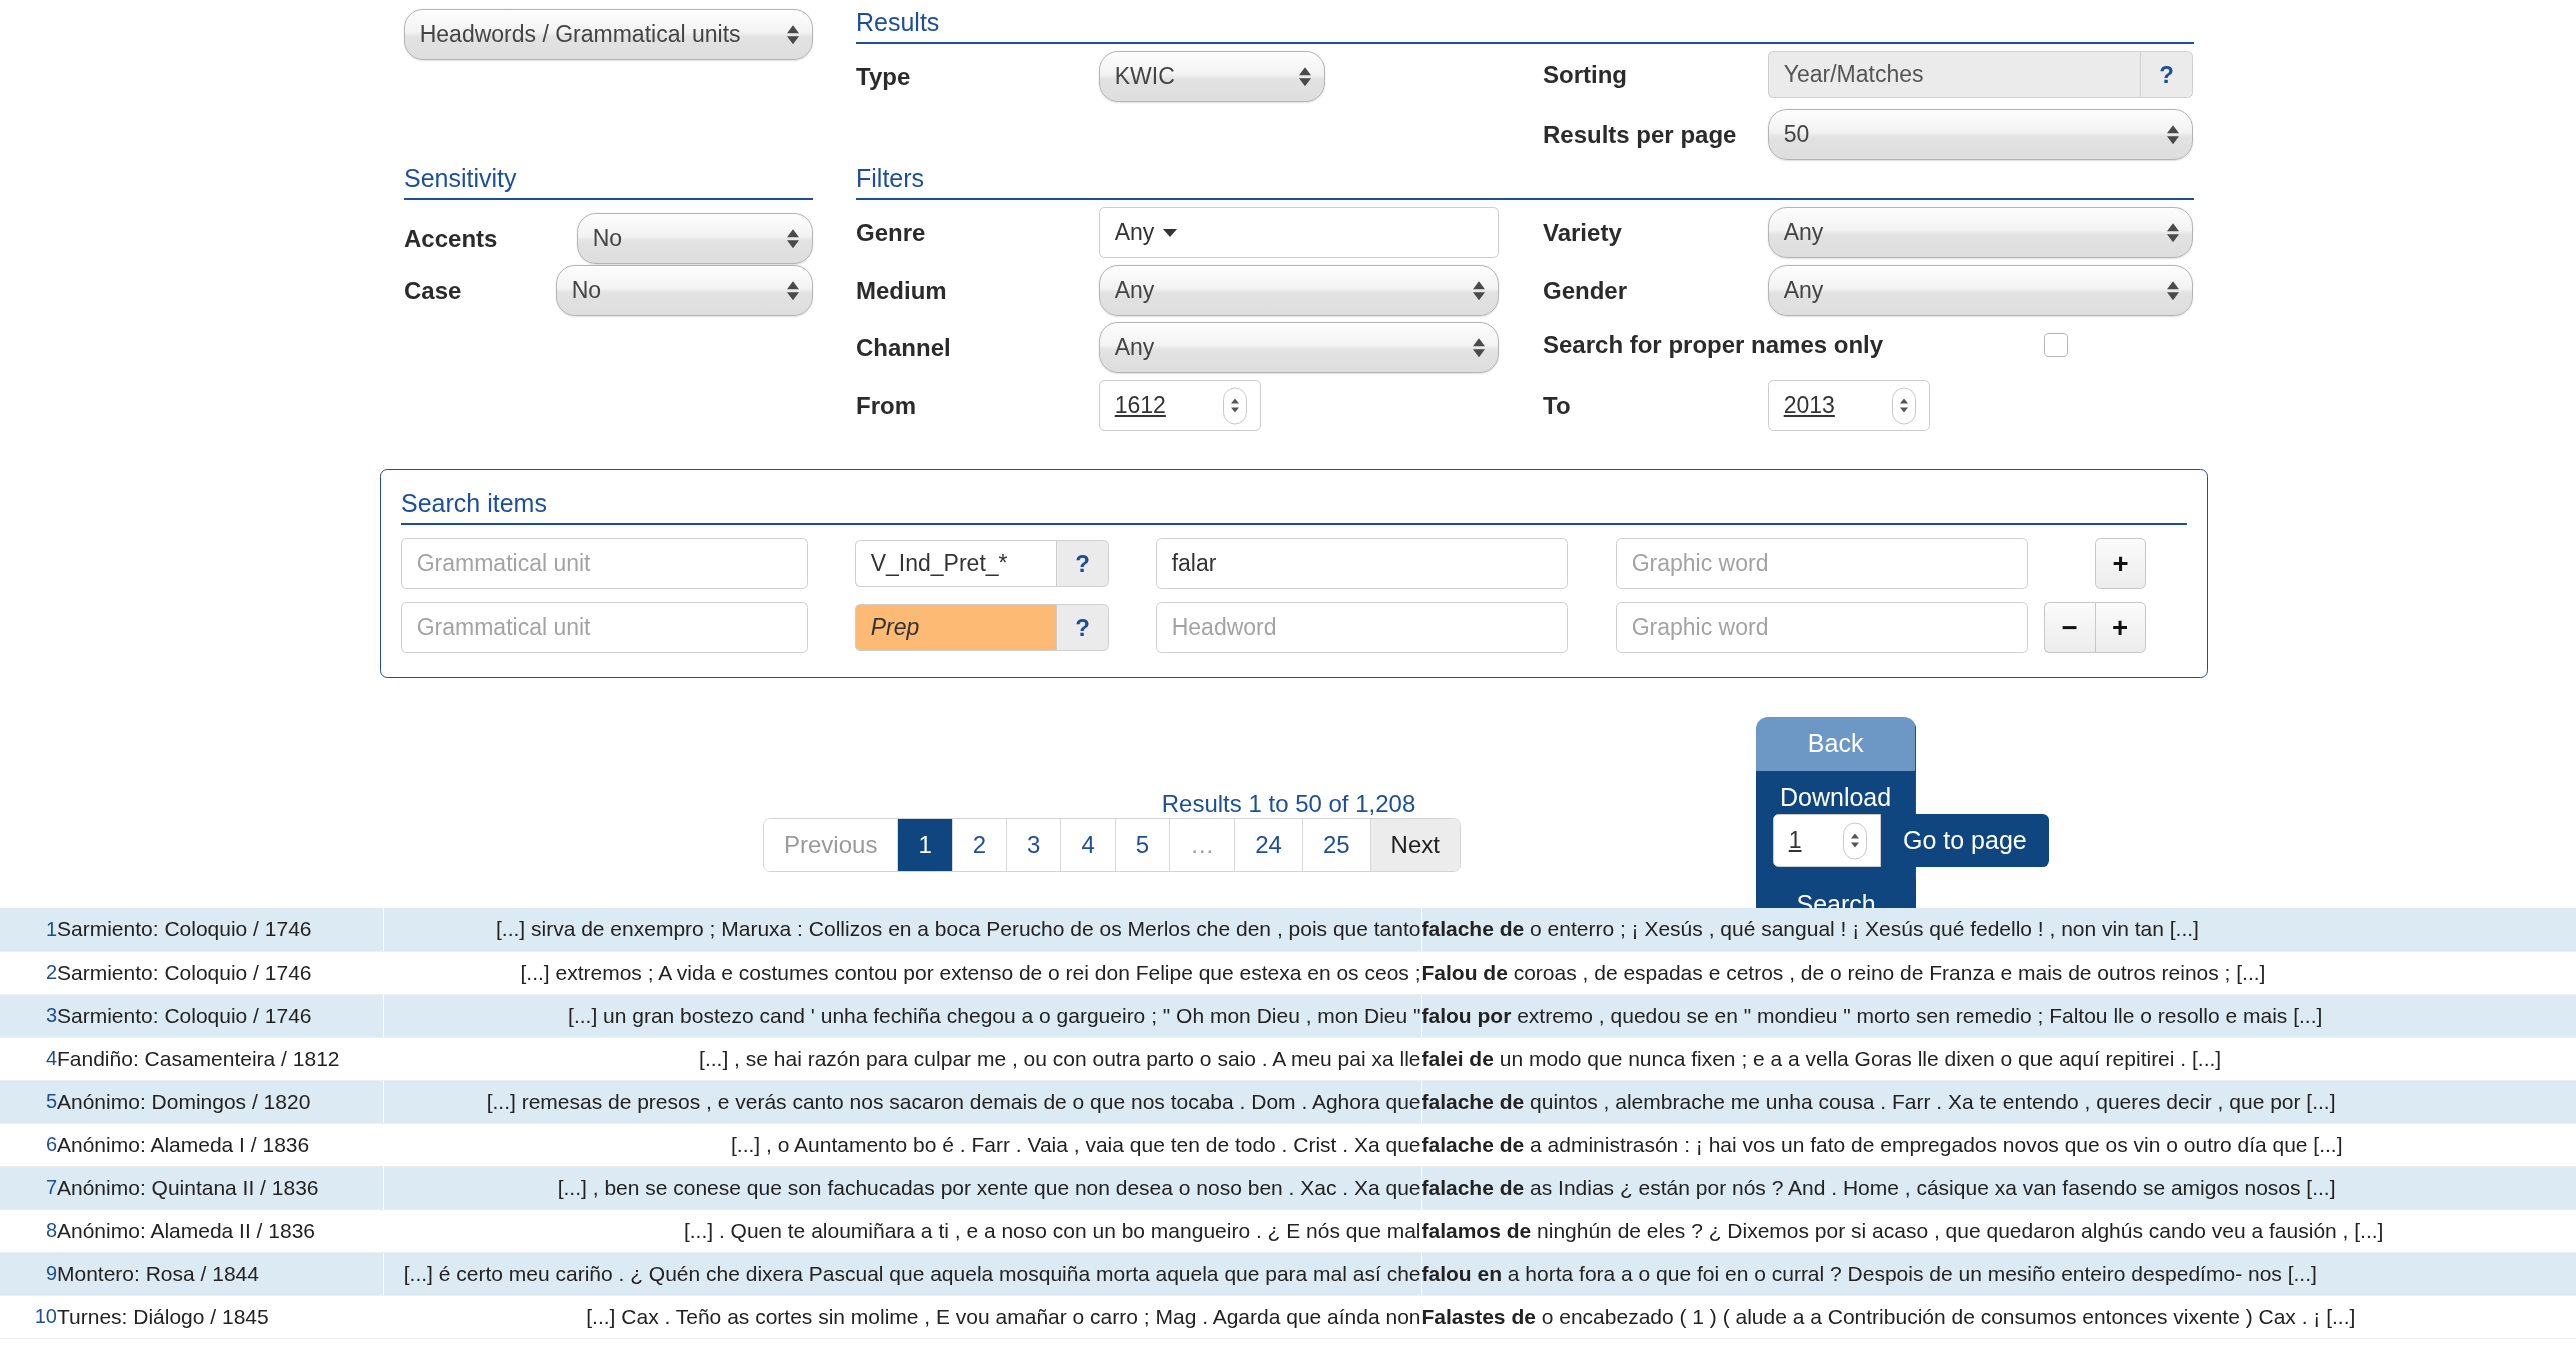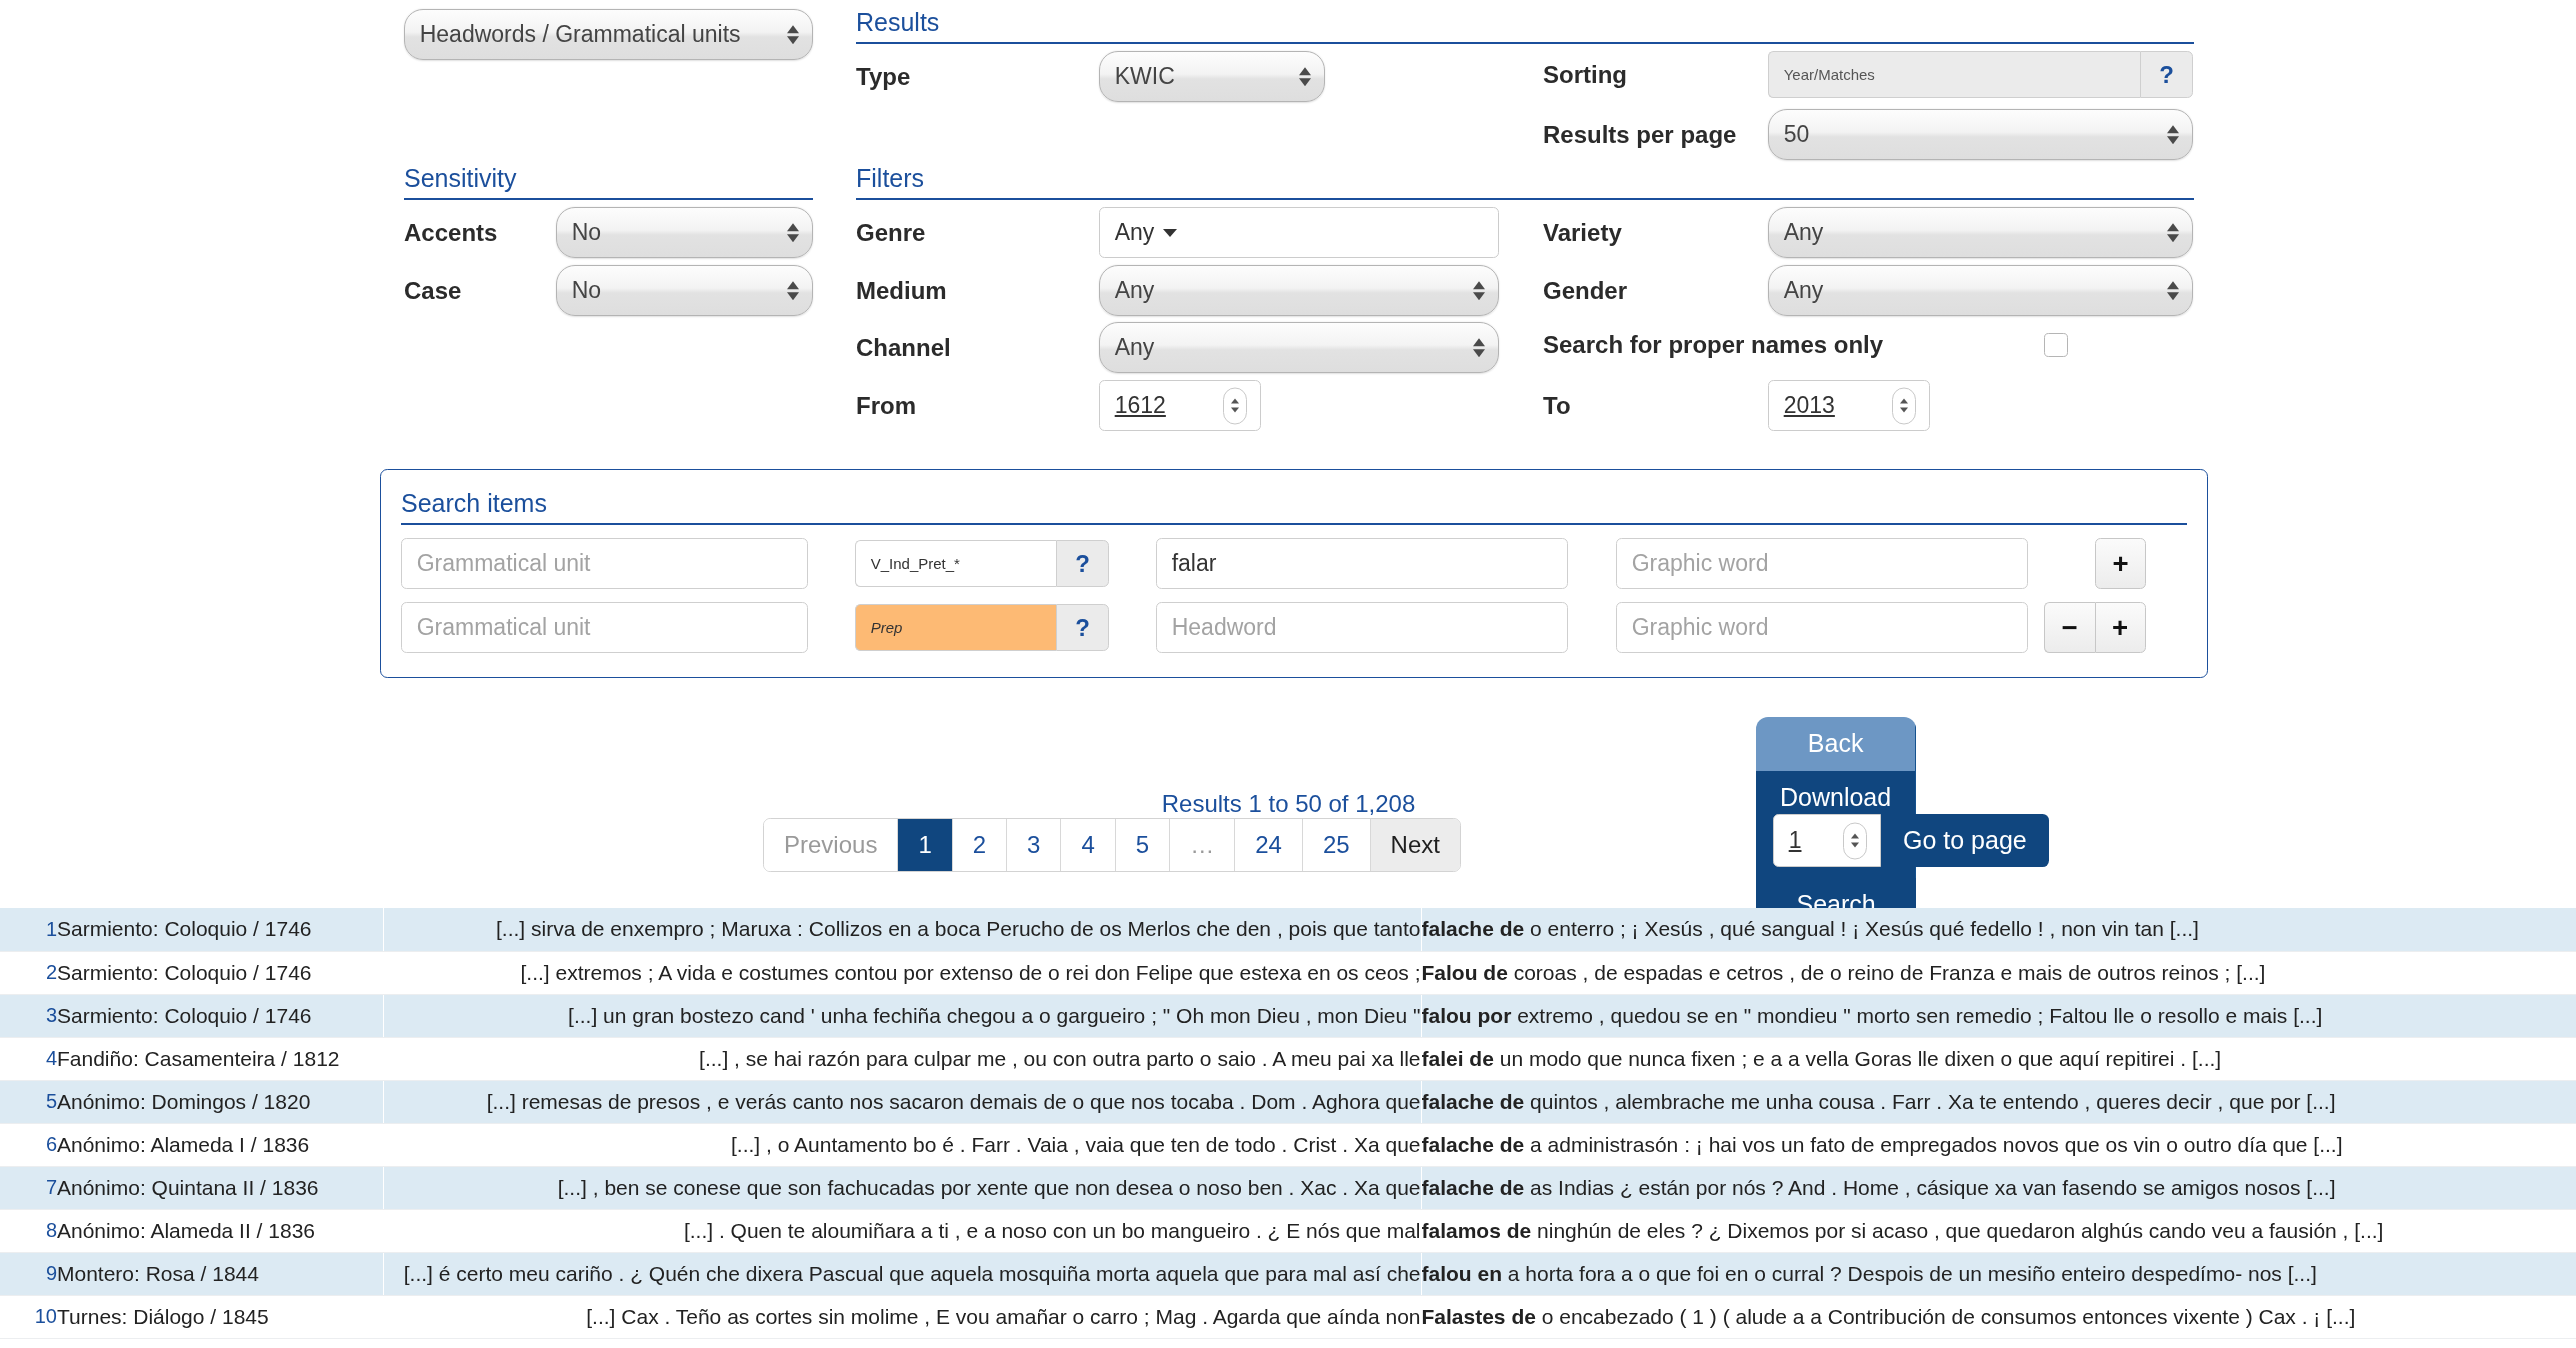--- a/index.html
+++ b/index.html
@@ -79,21 +79,21 @@
   .ig { display: flex; align-items: stretch; }
   .ig .ctrl {
     flex: 1 1 auto;
     height: 47px;
     border: 0.9px solid #cfcfcf;
     border-right: none;
     border-radius: 5.5px 0 0 5.5px;
     background: #ebebeb;
     display: flex; align-items: center;
     padding: 0 14.7px;
-    color: #555; font-size: 15px;
+    color: #555; font-size: 23px;
   }
   .ig .addon {
     flex: 0 0 53px;
     border: 0.9px solid #cfcfcf;
     border-radius: 0 5.5px 5.5px 0;
     background: #ebebeb;
     display:flex; align-items:center; justify-content:center;
     color: #1b4f9c; font-weight: bold; font-size: 24px;
   }
 
@@ -250,21 +250,21 @@
             <i class="dn"></i>
           </span>
       </div>
     </div>
   </div>
 
   <div style="position:absolute;left:404px;top:165px;width:409px;">
     <div class="legend">Sensitivity</div>
   </div>
 
-  <div class="frow" style="position:absolute;left:404px;top:207px;width:409px;">
+  <div class="frow" style="position:absolute;left:404px;top:213px;width:409px;gap:21px;">
     <div class="flabel" style="width:152px">Accents</div>
     <div class="fctl">
       <div class="sel">
         <span>No</span>
         <span class="arrows">
             <i class="up"></i>
             <i class="dn"></i>
           </span>
       </div>
     </div>

